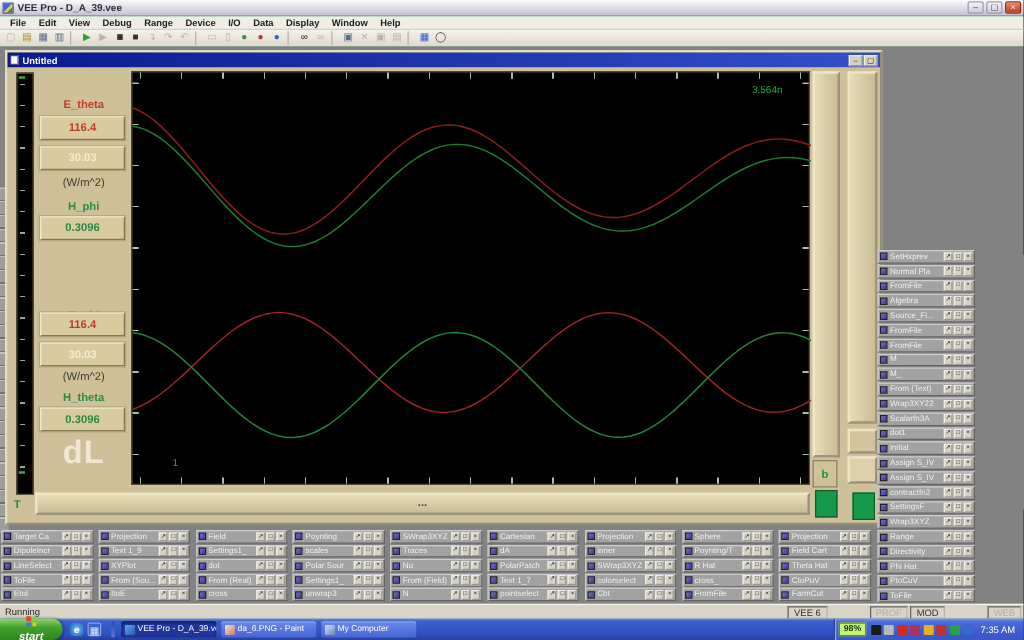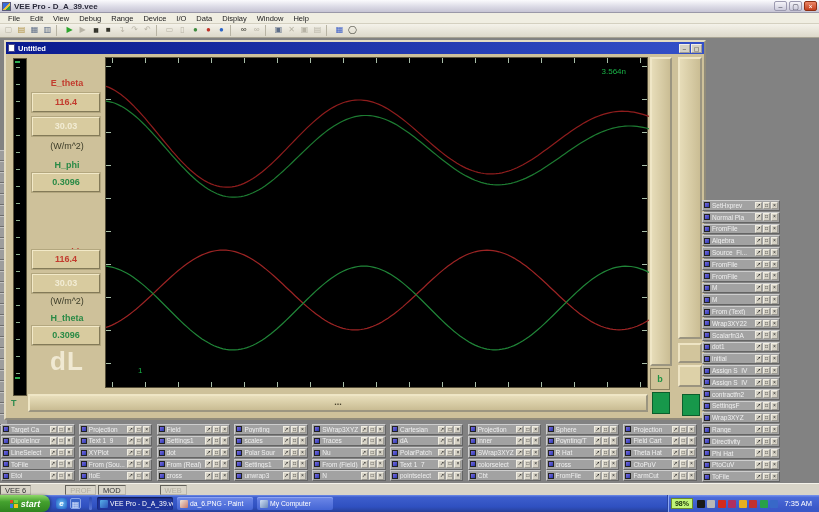--- a/index.html
+++ b/index.html
@@ -22,21 +22,21 @@
   .win-btns { display:flex; gap:2px; }
   .win-btn { width:13px; height:10px; font-size:7px; line-height:9px; text-align:center;
     background:linear-gradient(180deg,#f4f3f8,#cdccdc); border:1px solid #9c9ab0;
     border-radius:2px; color:#3a3a4a; }
   .win-btn.close { background:linear-gradient(180deg,#ea8668,#c4401e); color:#fff; border-color:#8d2f13; }
   .menubar {
     position:absolute; left:0; top:13px; width:819px; height:11px;
     background:#f0eee2; display:flex; align-items:center; gap:0; padding-left:3px;
     border-bottom:1px solid #d4d0c0;
   }
-  .menu-item { font-size:7.5px; color:#1a1a1a; padding:0 5px; }
+  .menu-item { font-size:7.5px; color:#1a1a1a; padding:0 5px;font-weight:bold; }
   .toolbar {
     position:absolute; left:0; top:24px; width:819px; height:14px;
     background:linear-gradient(180deg,#f4f2ea,#ddd9ca);
     border-bottom:1px solid #a8a494;
     display:flex; align-items:center; padding-left:2px;
   }
   .tbtn { width:13px; height:13px; font-size:8px; line-height:12px; text-align:center; overflow:hidden; }
   .tsep { width:5px; height:11px; border-left:1px solid #b8b4a4; margin:0 2px; }
   .dim{color:#b7b3a5} .dark{color:#33332a} .steel{color:#5c6c86} .warm{color:#ab8a34}
   .g-green{color:#2ba42b} .g-red{color:#c03328} .g-car{color:#3f8c3f}
@@ -117,21 +117,21 @@
   .status-text { padding-left:4px; color:#222; flex:1; }
   .status-panes { display:flex; gap:2px; padding-right:2px; }
   .pane { border:1px inset #b8b4a8; padding:0 4px; height:10px; line-height:9px; color:#333; }
   .pane.pdim { color:#b2aea0;margin-left:32px; }
   
   .taskbar { position:absolute; left:0; top:495px; width:819px; height:17px;
     background:linear-gradient(180deg,#6f8ce8 0%,#3d5ecd 12%,#2f50c0 70%,#274099 100%); display:flex; align-items:center; }
   .start-btn { width:50px; height:17px; border-radius:0 8px 8px 0;
     background:linear-gradient(180deg,#8fd86a 0%,#44a12e 40%,#2f8420 100%);
     display:flex; align-items:center; justify-content:center; gap:3px;
-    box-shadow:1px 0 3px rgba(0,0,0,.4); }
+    box-shadow:1px 0 3px rgba(0,0,0,.4);flex-direction:column; }
   .flag { width:8px; height:8px; display:grid; grid-template-columns:3.5px 3.5px; gap:1px; }
   .flag i { height:3.5px; } .flag i:nth-child(1){background:#e64921}.flag i:nth-child(2){background:#7ad13e}
   .flag i:nth-child(3){background:#3a7ae0}.flag i:nth-child(4){background:#f2c21e}
   .start-text { color:#fff; font-size:9px; font-weight:bold; font-style:italic; }
   .ql { display:flex; gap:3px; margin-left:6px; }
   .ql-icon { width:11px; height:11px; border-radius:2px; font-size:8px; line-height:11px;
     text-align:center; font-weight:bold; }
   .ql-e { color:#fff; background:radial-gradient(circle,#6fc0f4,#1a5ac0); font-style:italic; }
   .ql-d { color:#dce8ff; background:#3a64c8; border:1px solid #8aa4e8; }
   .tb-sep { width:3px; height:13px; margin:0 5px 0 8px;
@@ -1004,20 +1004,21 @@
           <span class="mb-btns">
             <span class="mb-btn">↗</span>
             <span class="mb-btn">□</span>
             <span class="mb-btn">×</span>
           </span>
         </div>
       </div>
   </div>
 
   <div class="statusbar">
+    <span class="status-text">Running</span>
     <span class="status-panes">
       <span class="pane">VEE 6</span>
       <span class="pane pdim">PROF</span>
       <span class="pane">MOD</span>
       <span class="pane pdim">WEB</span>
     </span>
   </div>
 
   <div class="taskbar">
     <div class="start-btn">

